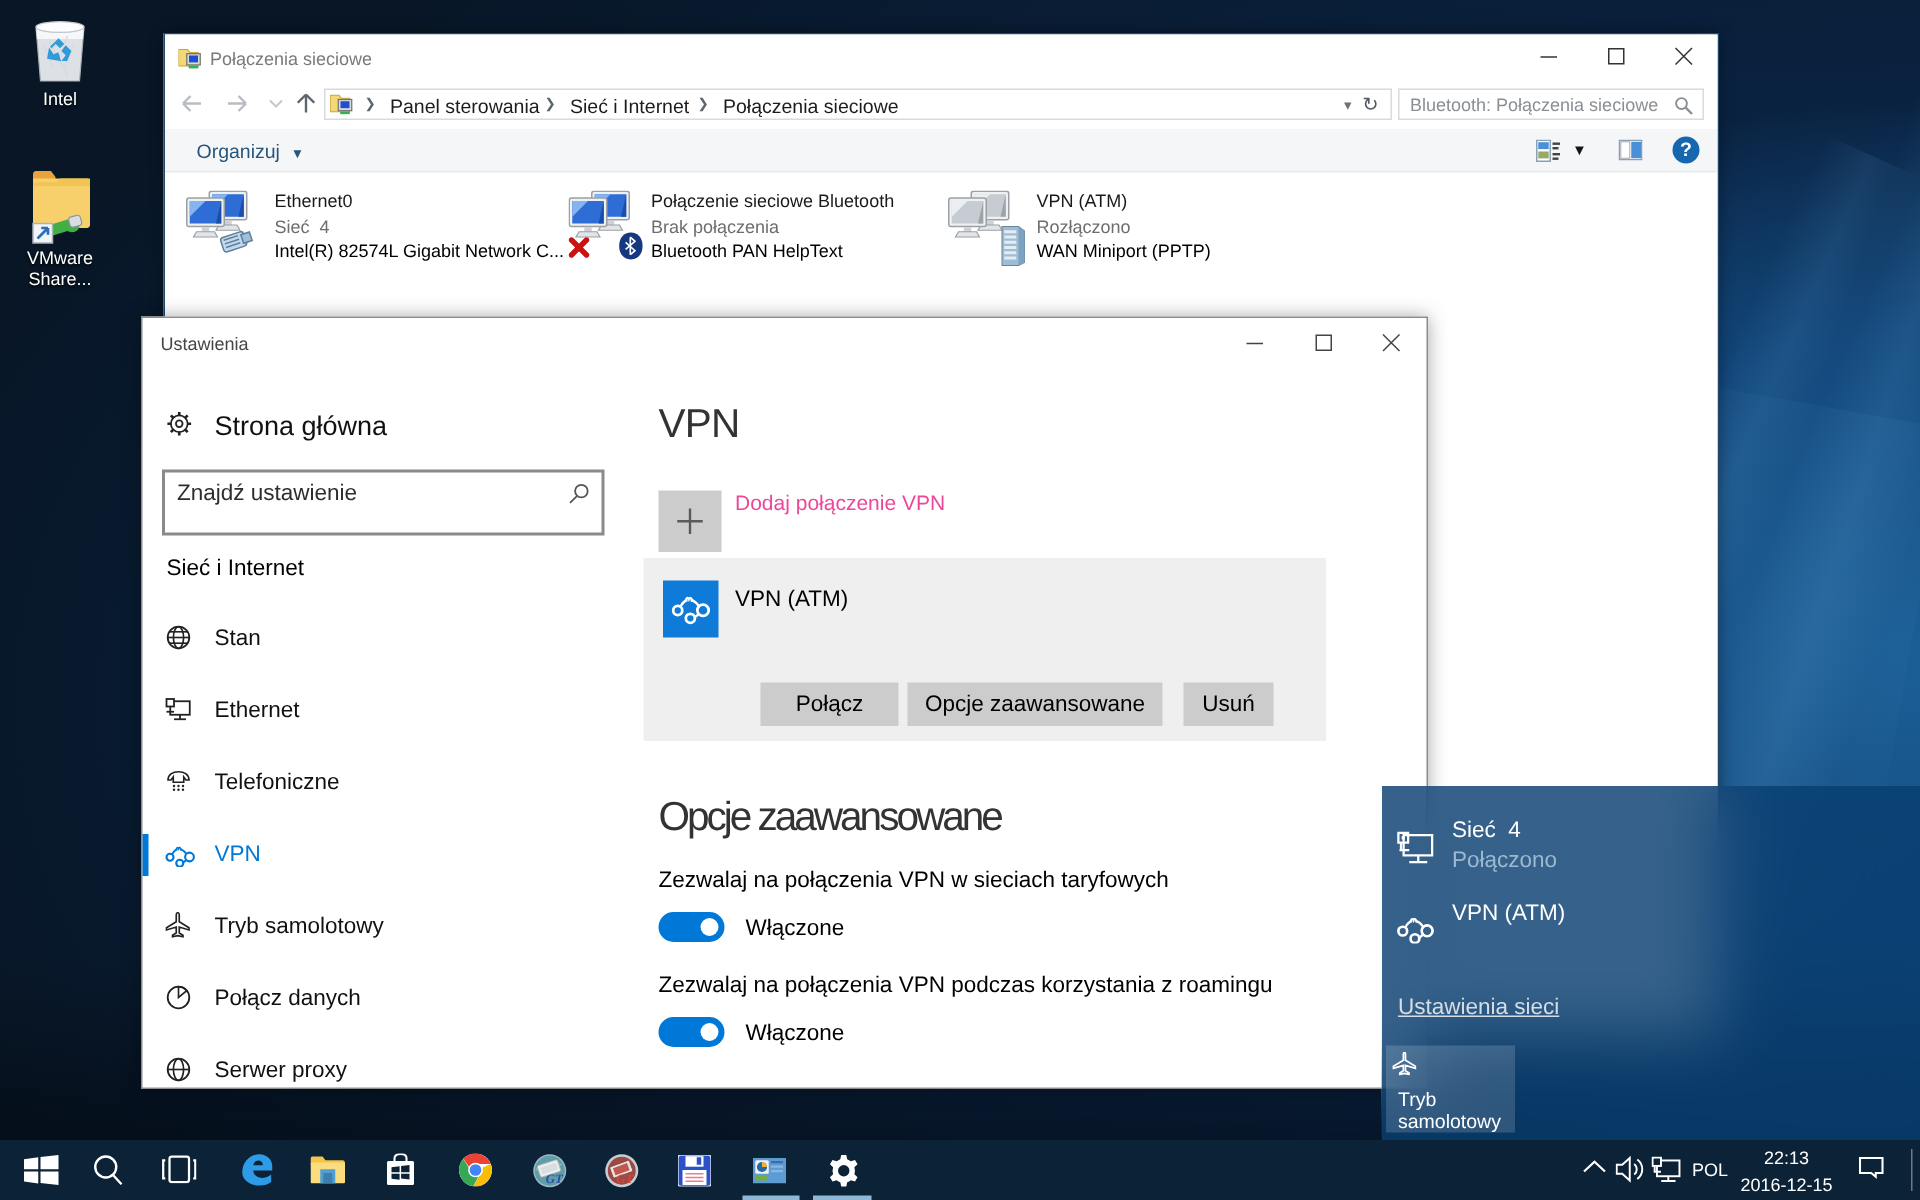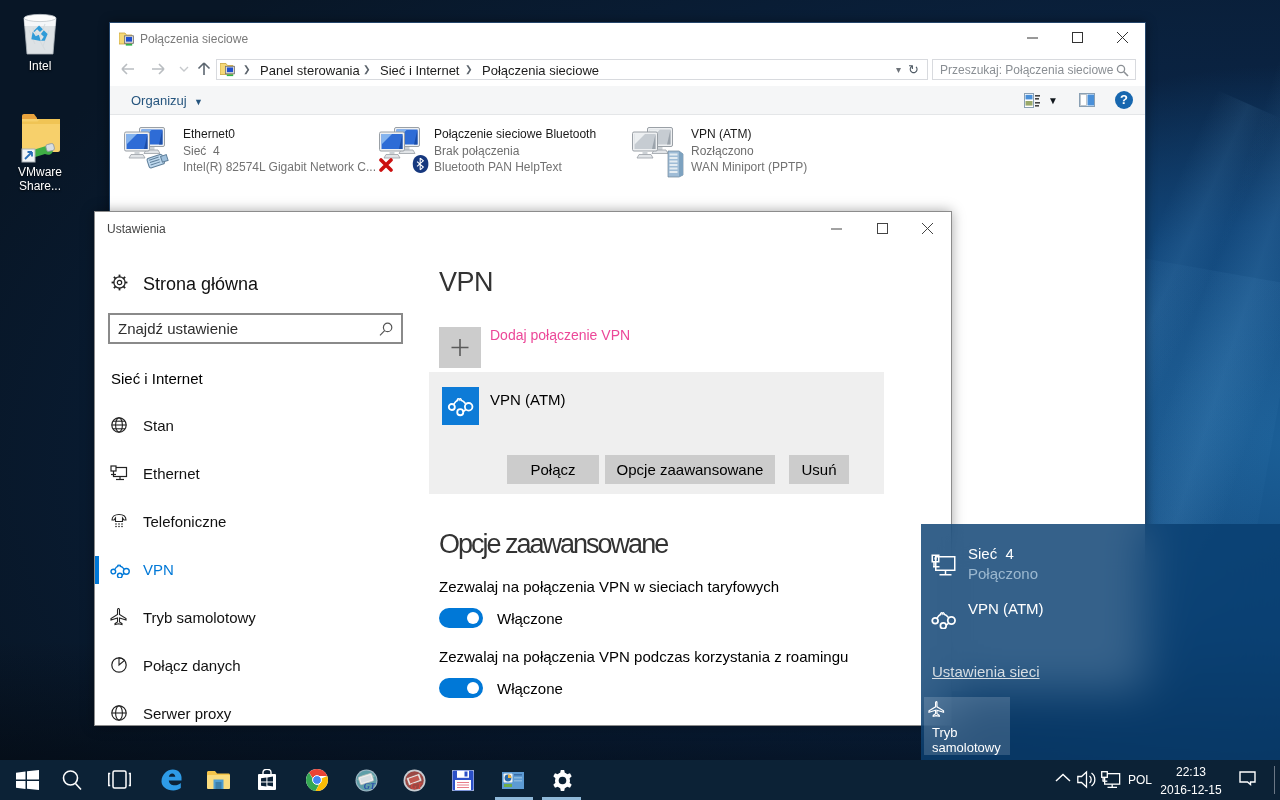--- a/index.html
+++ b/index.html
@@ -20,21 +20,21 @@
 }
 #exp-title { position:absolute; left:0; top:0; width:100%; height:30px; background:#fff; }
 #exp-title .ttext { position:absolute; left:30px; top:9px; font-size:12px; color:#7a7a7a; }
 .wbtn { position:absolute; top:0; width:45px; height:29px; color:#333; text-align:center; }
 #exp-nav { position:absolute; left:0; top:30px; width:100%; height:33px; background:#fff; }
 #exp-toolbar { position:absolute; left:0; top:63px; width:100%; height:29px; background:#f5f6f7; border-bottom:1px solid #e4e6e8; }
 #exp-content { position:absolute; left:0; top:92px; width:100%; bottom:0; background:#fff; }
 .netitem { position:absolute; top:12px; width:260px; }
 .netitem .t1 { position:absolute; top:0; font-size:12px; color:#1a1a1a; white-space:nowrap; }
 .netitem .t2 { position:absolute; top:17px; font-size:12px; color:#6e6e6e; white-space:nowrap; }
-.netitem .t3 { position:absolute; top:33px; font-size:12px; color:#737373; white-space:nowrap; }
+.netitem .t3 { position:absolute; top:33px; font-size:12px; color:#000000; white-space:nowrap; }
 .crumb { position:absolute; top:3px; font-size:13px; color:#1c1c1c; white-space:nowrap; }
 .crumbsep { position:absolute; top:4px; font-size:9px; color:#5c646c; }
 
 #settings {
   position:absolute; left:94px; top:211px; width:858px; height:515px;
   background:#fff; border:1px solid #8c8c8c; box-shadow:0 0 12px rgba(0,0,0,0.35);
 }
 #set-title { position:absolute; left:12px; top:10px; font-size:12px; color:#454545; }
 .snav-item { position:absolute; left:0; width:368px; height:48px; font-size:15px; color:#111; }
 .snav-item .lbl { position:absolute; left:48px; top:15px; }
@@ -166,21 +166,21 @@
       <span class="crumbsep" style="left:26px">❯</span>
       <span class="crumb" style="left:43px">Panel sterowania</span>
       <span class="crumbsep" style="left:146px">❯</span>
       <span class="crumb" style="left:163px">Sieć i Internet</span>
       <span class="crumbsep" style="left:248px">❯</span>
       <span class="crumb" style="left:265px">Połączenia sieciowe</span>
       <span style="position:absolute;right:26px;top:4px;color:#6d7278;font-size:10px">▾</span>
       <span style="position:absolute;right:8px;top:2px;color:#4f5a64;font-size:13px">↻</span>
     </div>
     <div style="position:absolute;left:822px;top:6px;width:204px;height:21px;background:#fff;border:1px solid #d8dade;">
-      <span style="position:absolute;left:7px;top:3px;font-size:12px;color:#8a8f94;">Przeszukaj: Połączenia sieciowe</span>
+      <span style="position:absolute;left:7px;top:3px;font-size:12px;color:#8a8f94;">Bluetooth: Połączenia sieciowe</span>
       <svg style="position:absolute;right:6px;top:4px" width="13" height="13" viewBox="0 0 13 13">
         <circle cx="5" cy="5" r="3.6" fill="none" stroke="#8a8f94" stroke-width="1.3"></circle>
         <line x1="7.8" y1="7.8" x2="12" y2="12" stroke="#8a8f94" stroke-width="1.6"></line>
       </svg>
     </div>
   </div>
   <div id="exp-toolbar">
     <span style="position:absolute;left:21px;top:7px;font-size:13px;color:#26557e;">Organizuj&nbsp;&nbsp;<span style="font-size:9px;color:#26557e;">▼</span></span>
     <svg style="position:absolute;left:914px;top:7px" width="16" height="15" viewBox="0 0 16 15">
       <rect x="0.5" y="0.5" width="9" height="14" fill="#fff" stroke="#8aa0b4"></rect>
@@ -270,21 +270,21 @@
           <line x1="13.8" y1="8.5" x2="16.4" y2="8.5"></line>
         <line x1="2.9" y1="2.9" x2="4.8" y2="4.8"></line>
           <line x1="12.2" y1="12.2" x2="14.1" y2="14.1"></line>
         <line x1="2.9" y1="14.1" x2="4.8" y2="12.2"></line>
           <line x1="12.2" y1="4.8" x2="14.1" y2="2.9"></line>
       </g>
     </g>
   </svg>
   <div style="position:absolute;left:48px;top:62px;font-size:18px;color:#111;">Strona główna</div>
 
-  <div style="position:absolute;left:13px;top:101px;width:295px;height:31px;border:2px solid #8a8a8a;background:#fff;">
+  <div style="position:absolute;left:13px;top:101px;width:295px;height:44px;border:2px solid #8a8a8a;background:#fff;">
     <span style="position:absolute;left:8px;top:5px;font-size:15px;color:#2e2e2e;">Znajdź ustawienie</span>
     <svg style="position:absolute;right:8px;top:7px" width="14" height="14" viewBox="0 0 14 14">
       <circle cx="8.6" cy="5.4" r="4.2" fill="none" stroke="#555" stroke-width="1.2"></circle>
       <line x1="5.6" y1="8.7" x2="1" y2="13.3" stroke="#555" stroke-width="1.2"></line>
     </svg>
   </div>
 
   <div style="position:absolute;left:16px;top:158px;font-size:15px;color:#000;">Sieć i Internet</div>
 
   <div class="snav-item" style="top:190px;">

